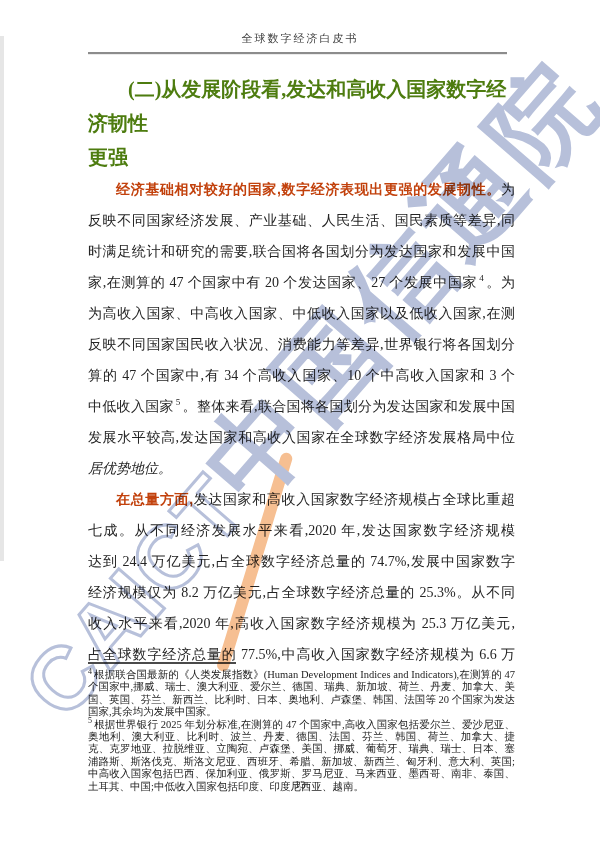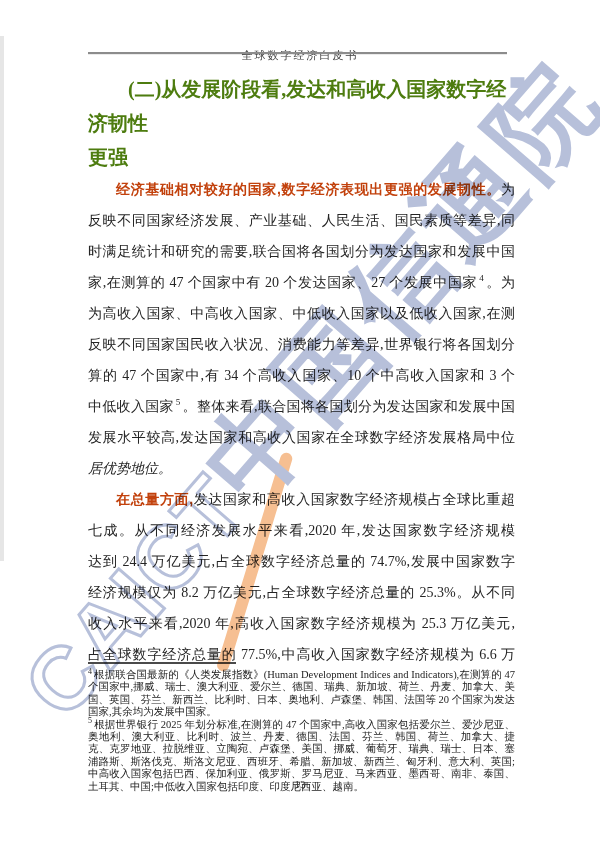--- a/index.html
+++ b/index.html
@@ -7,21 +7,21 @@
     position:relative; width:600px; height:848px; overflow:hidden;
     background:#ffffff;
     font-family:"Liberation Serif","DejaVu Serif",serif;
     color:#262626;
   }
   
   .scan-edge { position:absolute; left:0; top:36px; width:4px; height:525px;
     background:#d9d9d9; opacity:.65; }
 
   
-  .running-header { position:absolute; top:48px; left:0; width:100%;
+  .running-header { position:absolute; top:31px; left:0; width:100%;
     text-align:center; font-size:11px; letter-spacing:2px; color:#3c3c3c; }
   .header-rule { position:absolute; top:52px; left:88px; right:93px;
     border-top:2px solid #8c8c8c; box-shadow:0 1px 0 rgba(0,0,0,.08); }
 
   
   .watermark-layer { position:absolute; inset:0; z-index:3;
     mix-blend-mode:multiply; pointer-events:none; }
   .watermark-text { position:absolute; left:310px; top:390px;
     transform:translate(-50%,-50%) rotate(-49deg);
     white-space:nowrap; }

